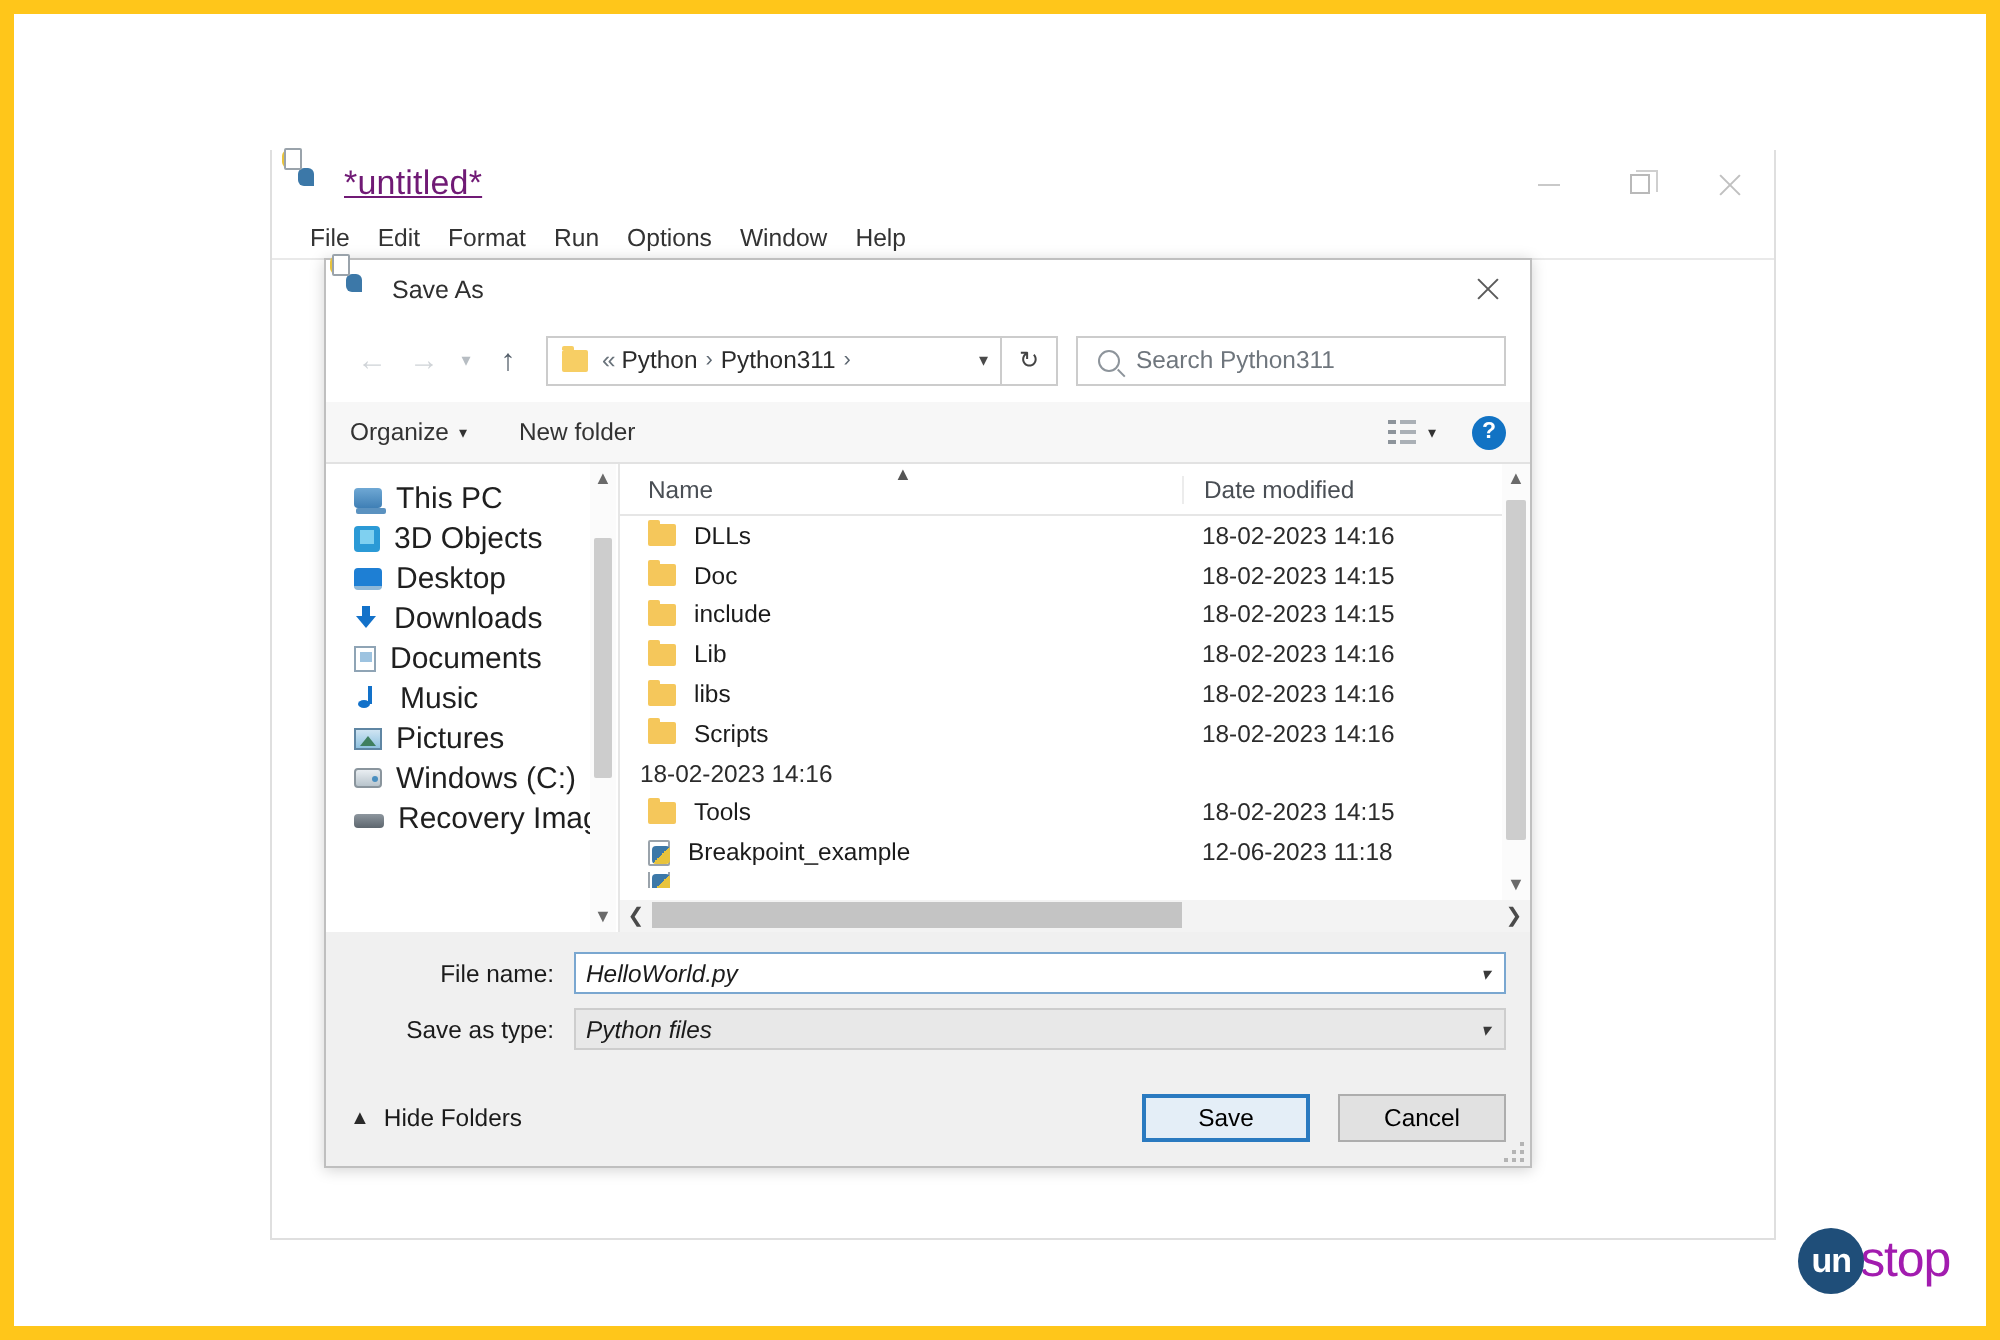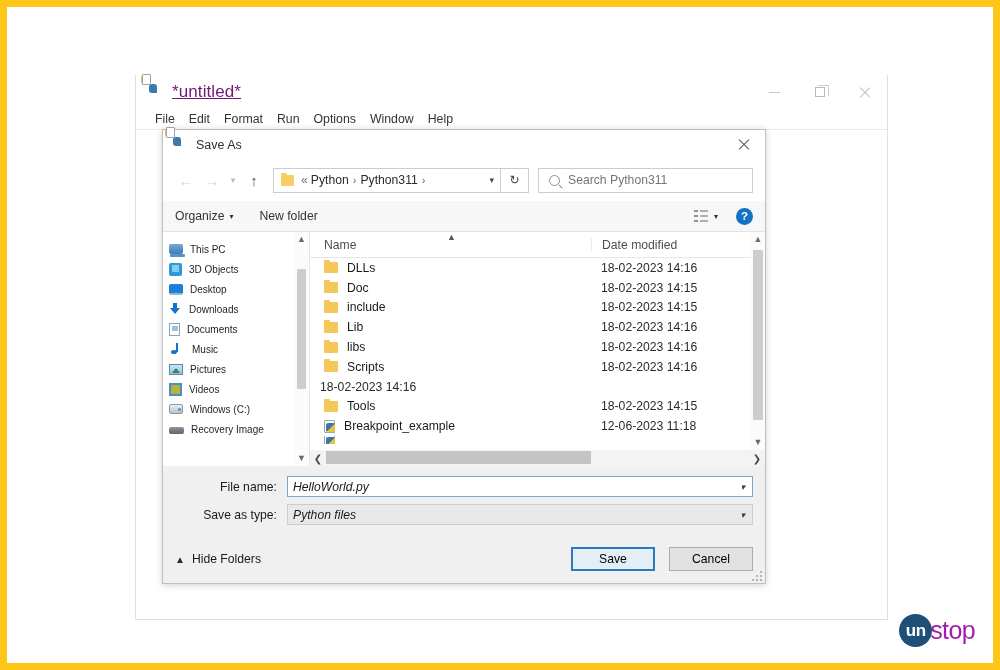--- a/index.html
+++ b/index.html
@@ -202,21 +202,21 @@
   
   #dlg-main { flex: 1 1 auto; display: flex; background: #fff; min-height: 0; }
   #sidebar {
     width: 147px; background: #ffffff;
     border-right: 1px solid #e6e6e6;
     padding-top: 7px; position: relative;
     overflow: hidden;
   }
   .side-item {
     height: 20px; display: flex; align-items: center;
-    padding-left: 6px; font-size: 10px; color: #1f1f1f;
+    padding-left: 14px; font-size: 15px; color: #1f1f1f;
     white-space: nowrap;
   }
   .side-ico { width: 16px; height: 14px; margin-right: 7px; position: relative; flex:0 0 auto; }
   
   .ic-pc   { background: linear-gradient(#6fa8d4,#3f7fb5); border-radius: 2px; height:10px; width:14px; }
   .ic-pc:after { content:""; position:absolute; left:1px; bottom:-3px; width:15px; height:3px; background:#5b92c0; border-radius:1px; }
   .ic-3d   { background: #2b9ad6; border-radius: 2px; height:13px; width:13px; }
   .ic-3d:after { content:""; position:absolute; left:3px; top:2px; width:7px; height:7px; background:#7fd0f0; }
   .ic-desk { background: #1e7fd4; border-radius: 2px; height:11px; width:14px; border-bottom:2px solid #8fb8d8;}
   .ic-doc  { background: #fff; border:1px solid #8fa4b5; height:13px; width:11px; }
@@ -484,24 +484,20 @@
         </div>
         <div class="side-item">
           <span class="side-ico ic-mus"></span>
           <span>Music</span>
         </div>
         <div class="side-item">
           <span class="side-ico ic-pic"></span>
           <span>Pictures</span>
         </div>
         <div class="side-item">
-          <span class="side-ico ic-vid"></span>
-          <span>Videos</span>
-        </div>
-        <div class="side-item">
           <span class="side-ico ic-drv"></span>
           <span>Windows (C:)</span>
         </div>
         <div class="side-item">
           <span class="side-ico ic-rec"></span>
           <span>Recovery Image</span>
         </div>
 
         <div class="side-scrollbar">
           <span class="sb-arrow">▲</span>

